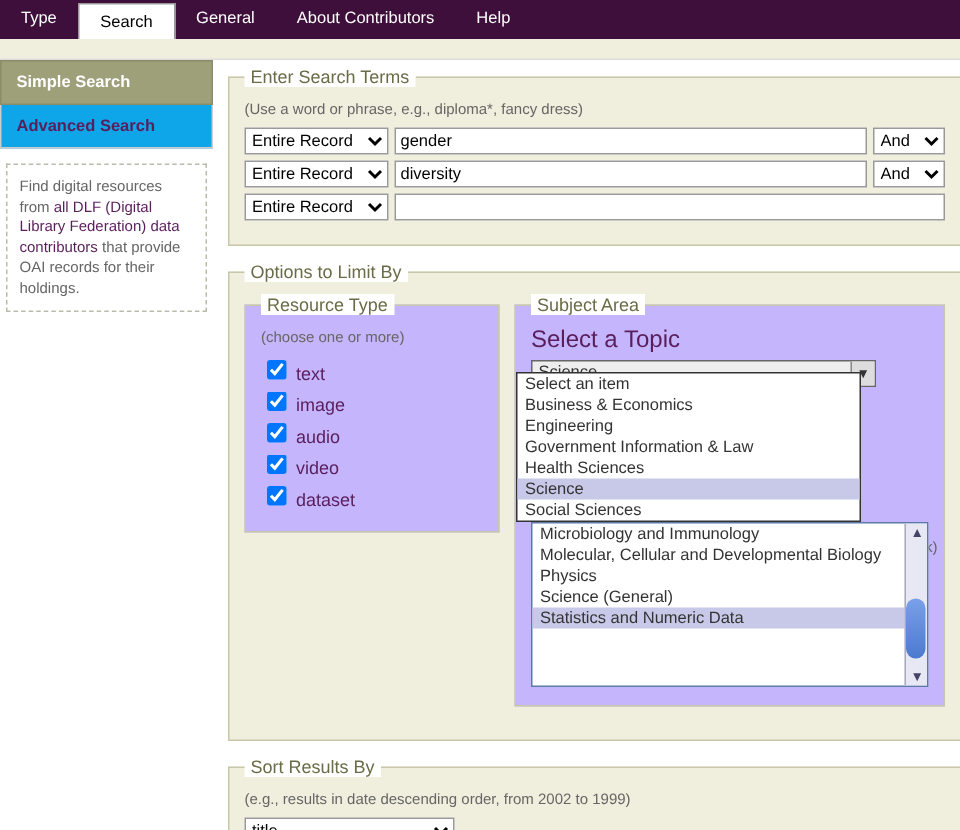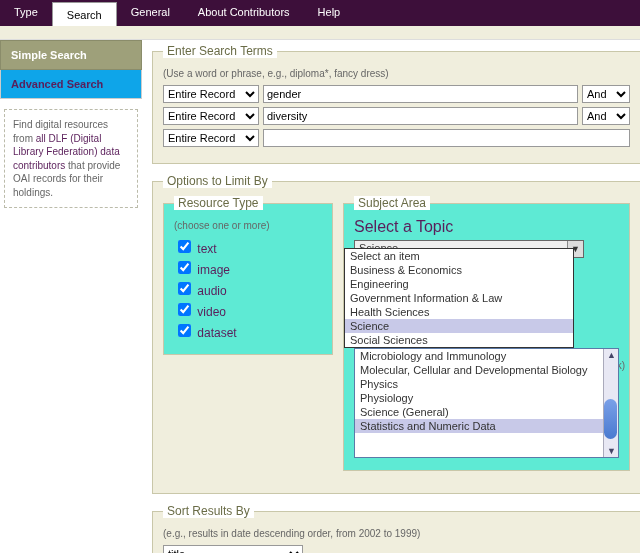--- a/index.html
+++ b/index.html
@@ -74,21 +74,21 @@
     flex: 1;
     padding: 4px 6px 10px 10px;
   }
   fieldset {
     border: 1px solid #c9c7a9;
     background: #f0eedd;
     margin: 0 0 10px 0;
     padding: 8px 10px 12px 10px;
   }
   fieldset.inner {
-    background: #5eead4;
+    background: #c4b5fd;
     border: 1px solid #c9c7a9;
   }
   legend {
     color: #6a6c47;
     font-size: 12px;
     padding: 0 4px;
     background: #fff;
   }
   .hint {
     color: #666;
@@ -240,21 +240,20 @@
             <div class="hl">Science</div>
             <div>Social Sciences</div>
           </div>
 
           <span class="cmd-hint">mmand-click)</span>
 
           <div class="multisel">
             <div class="opt">Microbiology and Immunology</div>
             <div class="opt">Molecular, Cellular and Developmental Biology</div>
             <div class="opt">Physics</div>
-            <div class="opt">Physiology</div>
             <div class="opt">Science (General)</div>
             <div class="opt sel">Statistics and Numeric Data</div>
             <div class="scrollbar">
               <span class="sar" style="top:1px">▲</span>
               <div class="thumb"></div>
               <span class="sar" style="bottom:1px">▼</span>
             </div>
           </div>
         </fieldset>
       </div>

